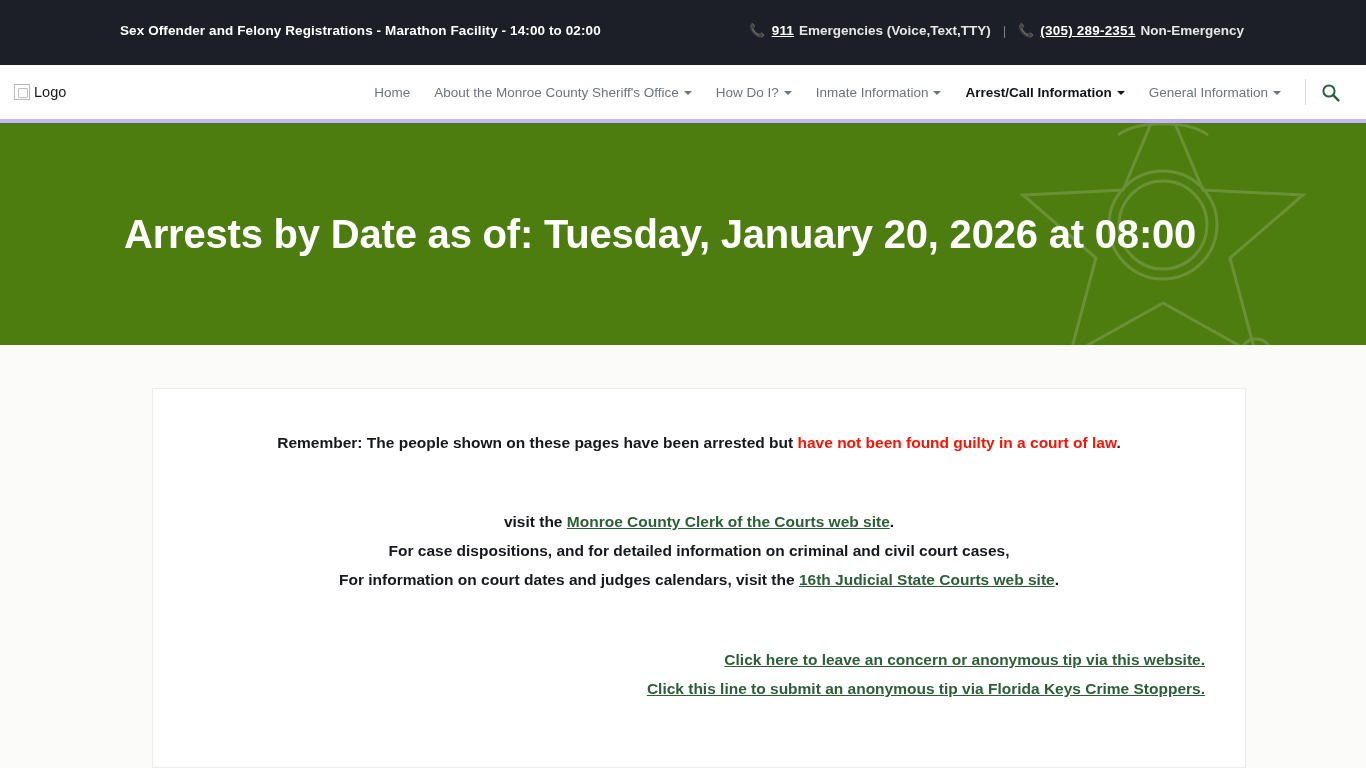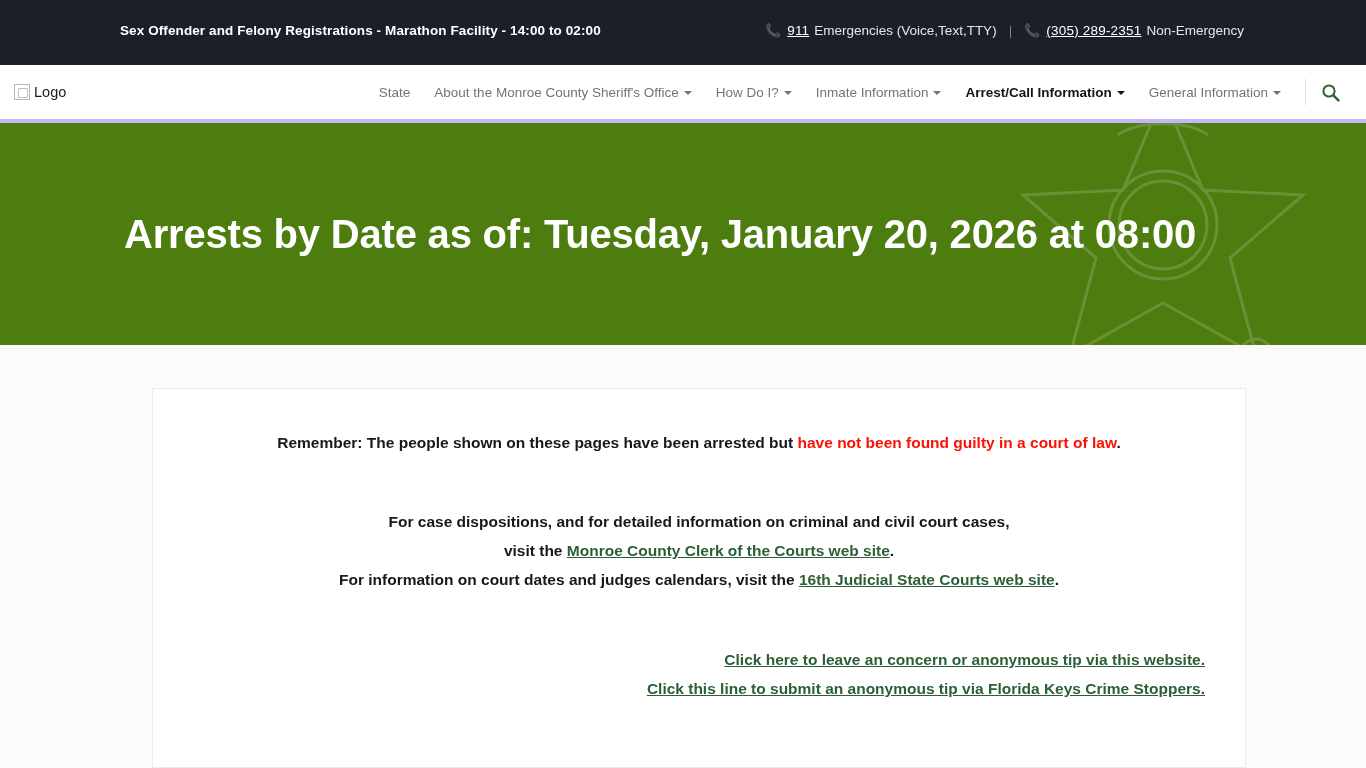--- a/index.html
+++ b/index.html
@@ -34,27 +34,27 @@
     font-size: 13.5px;
   }
   .topbar-right .phone-icon {
     font-size: 13px;
     margin-right: 6px;
     display: inline-block;
   }
   .topbar-right a {
     color: #ffffff;
     text-decoration: underline;
-    font-weight: normal;
+    font-weight: bold;
     letter-spacing: 0.2px;
   }
   .topbar-right .label {
     color: #e6e6e6;
     margin-left: 5px;
-    font-weight: normal;
+    font-weight: bold;
   }
   .topbar-sep {
     display: inline-block;
     margin: 0 12px;
     color: #7a7d88;
   }
 
   
   .navbar {
     height: 58px;
@@ -230,21 +230,21 @@
 
 <div class="navbar">
   <div class="logo-broken">
     <span class="brokenimg"></span>
     <span class="alt-text">Logo</span>
   </div>
 
   <div class="nav-right">
     <div class="nav-items">
       <div class="nav-item">
-        <span>State</span>
+        <span>Home</span>
       </div>
       <div class="nav-item">
         <span>About the Monroe County Sheriff's Office</span><span class="caret"></span>
       </div>
       <div class="nav-item">
         <span>How Do I?</span><span class="caret"></span>
       </div>
       <div class="nav-item">
         <span>Inmate Information</span><span class="caret"></span>
       </div>
@@ -283,24 +283,24 @@
 <div class="sub-strip"></div>
 
 <div class="content-wrap">
   <div class="card">
 
     <div class="disclaimer">
       <span>Remember: The people shown on these pages have been arrested but </span><span class="warn">have not been found guilty in a court of law</span><span>.</span>
     </div>
 
     <div class="block-2">
-      <div>For case dispositions, and for detailed information on criminal and civil court cases,</div>
       <div>
         <span>visit the </span><a class="green-link" href="#">Monroe County Clerk of the Courts web site</a><span>.</span>
       </div>
+      <div>For case dispositions, and for detailed information on criminal and civil court cases,</div>
       <div>
         <span>For information on court dates and judges calendars, visit the </span><a class="green-link" href="#">16th Judicial State Courts web site</a><span>.</span>
       </div>
     </div>
 
     <div class="block-3">
       <div>
         <a class="green-link" href="#">Click here to leave an concern or anonymous tip via this website.</a>
       </div>
       <div>

